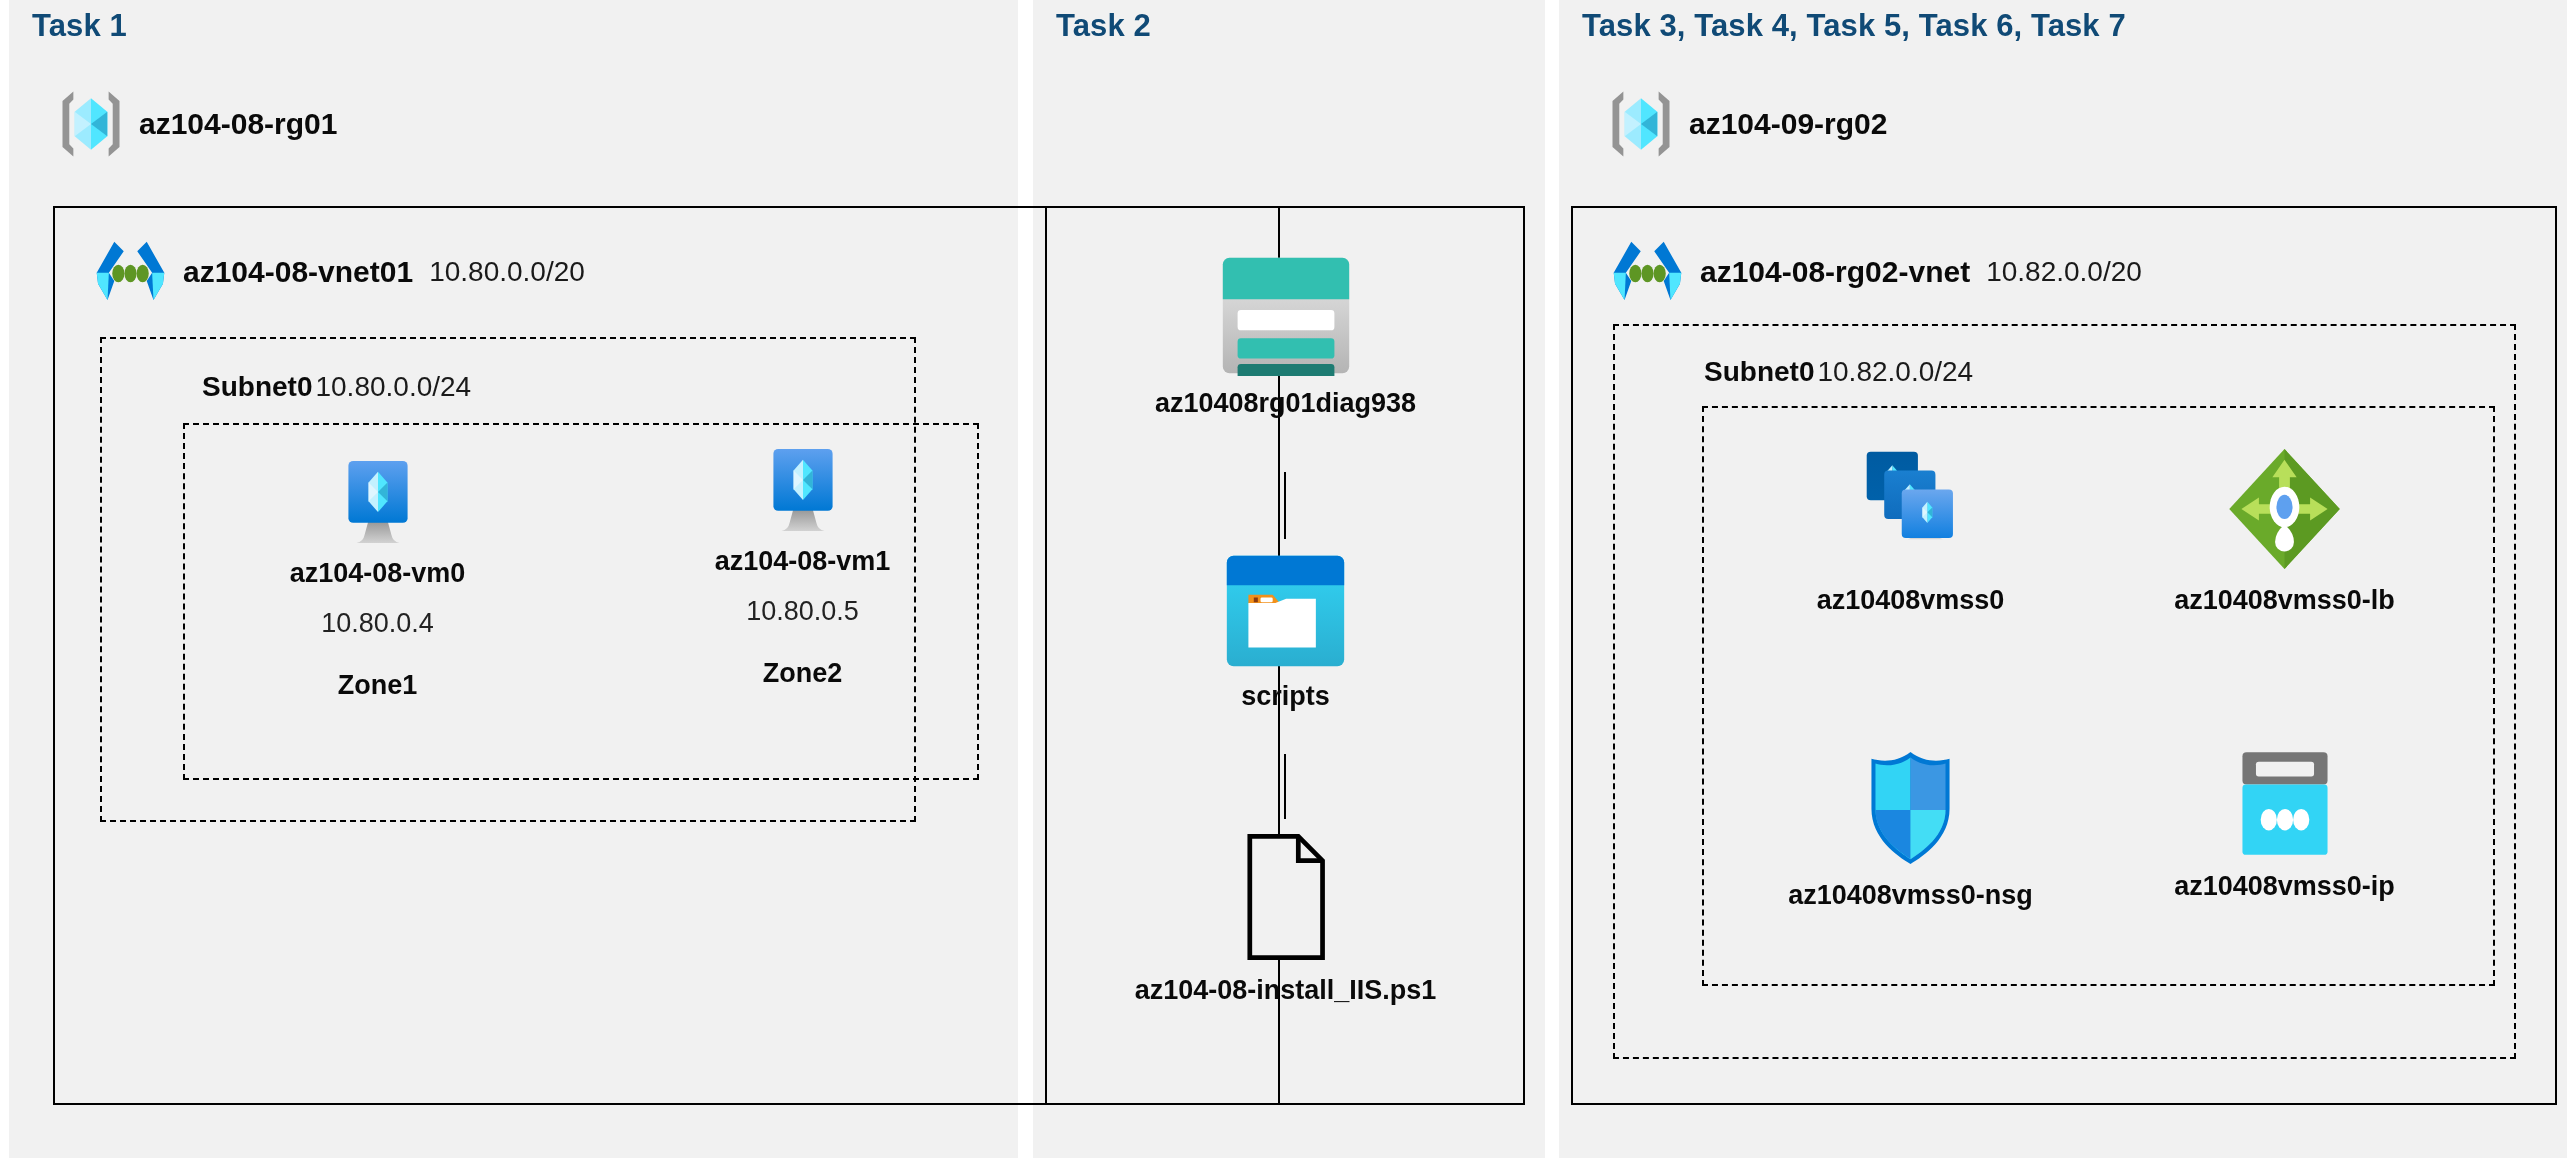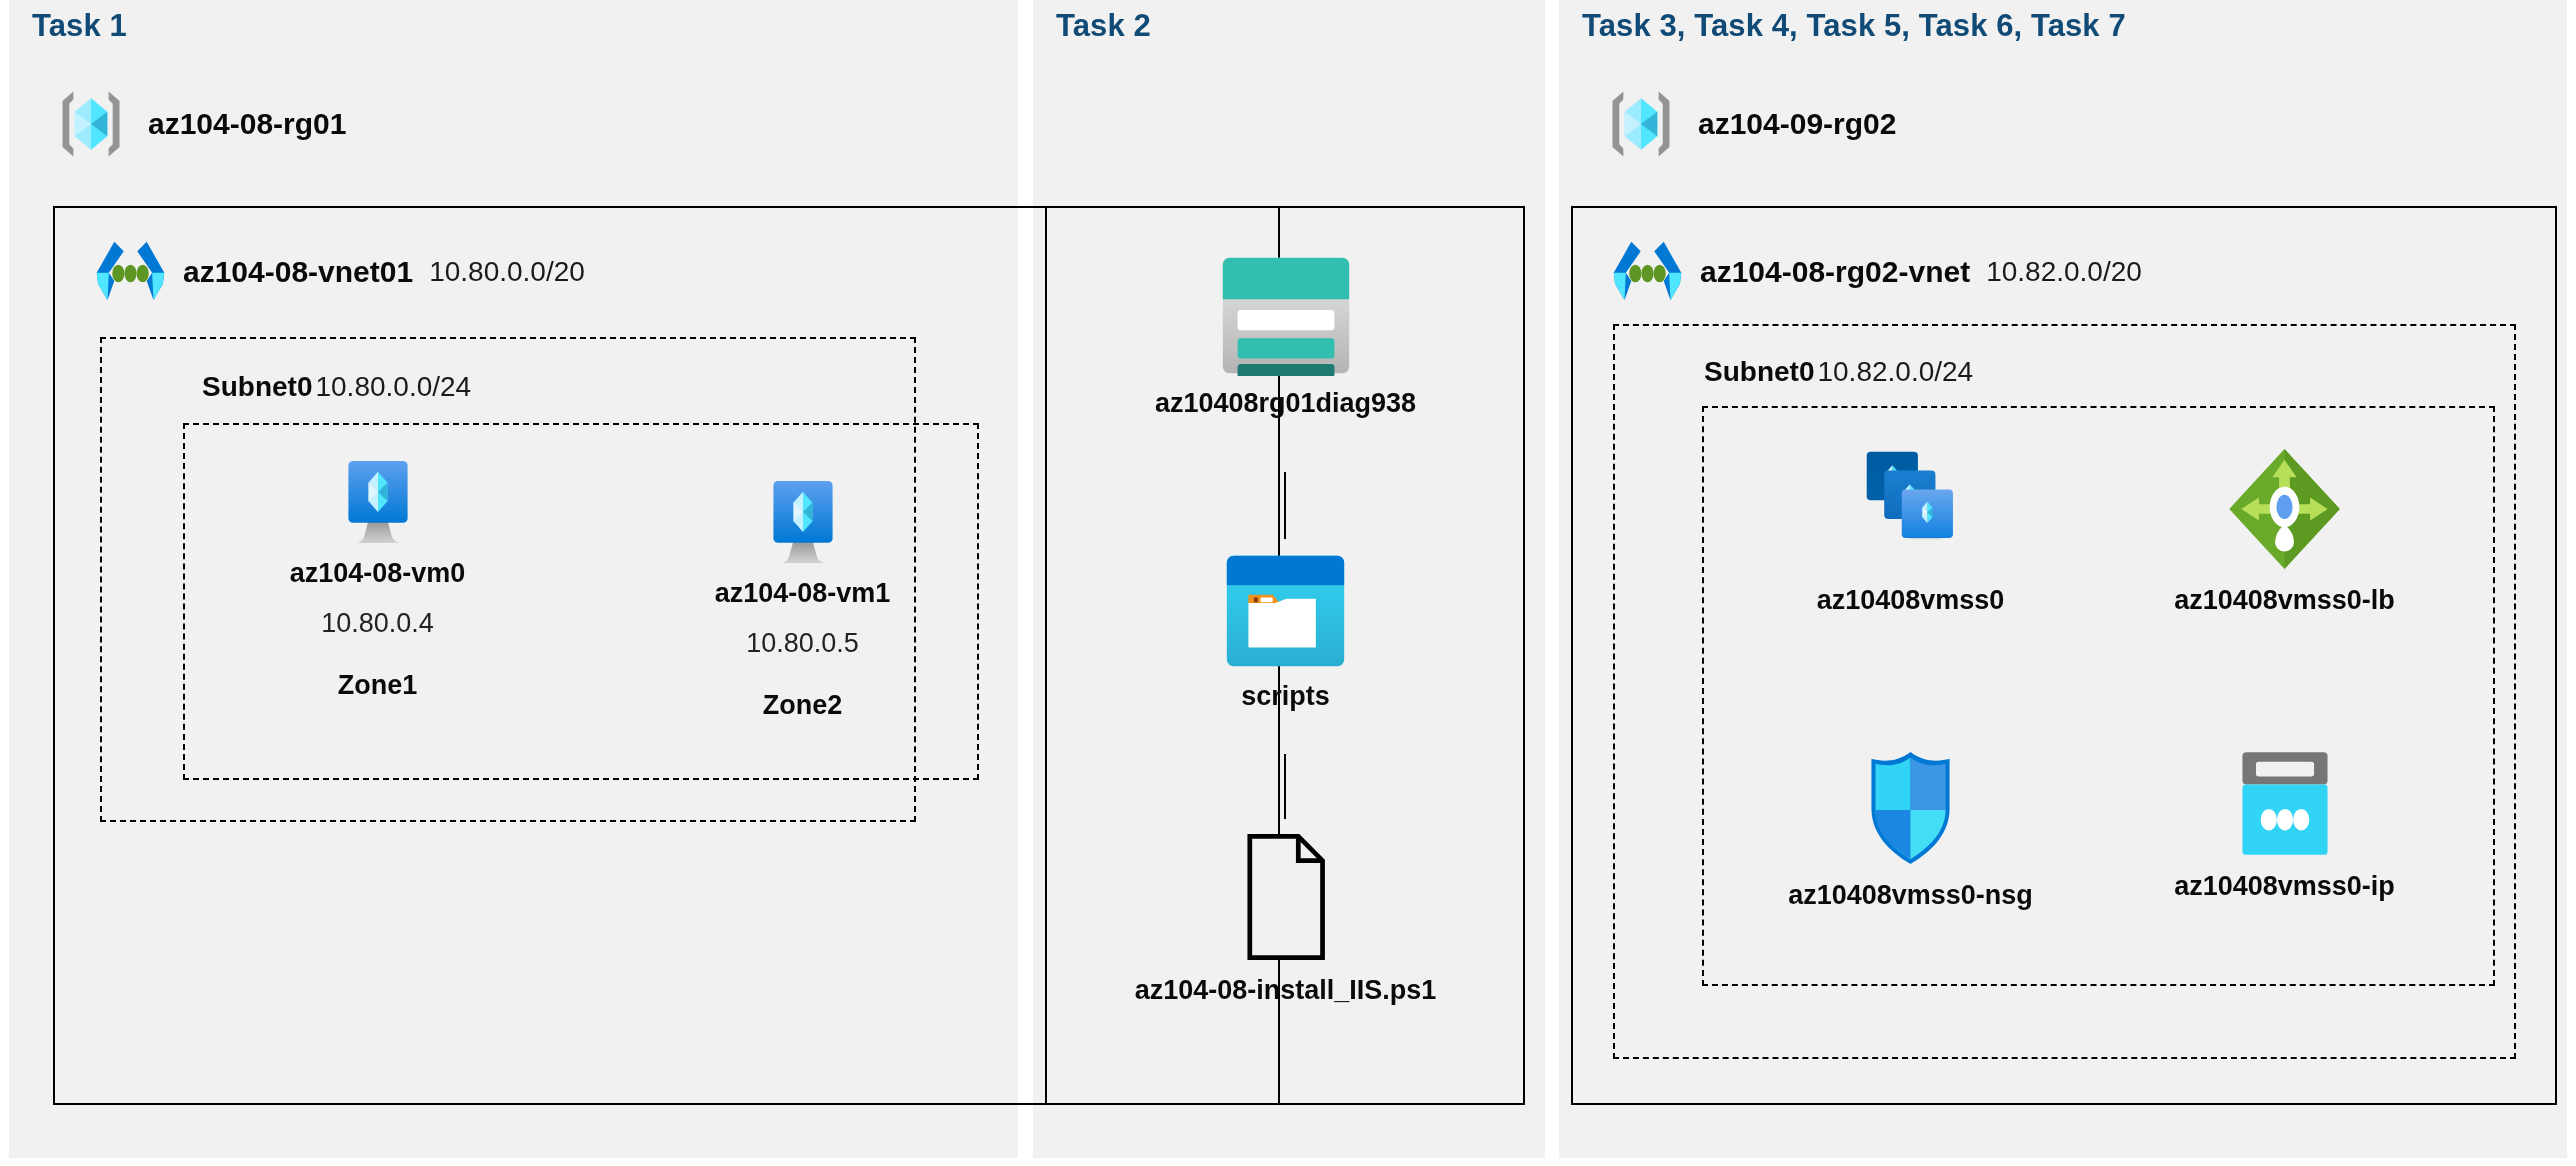--- a/index.html
+++ b/index.html
@@ -5,21 +5,21 @@
   html,body{margin:0;padding:0;background:#ffffff;}
   body{
     font-family:"Liberation Sans", sans-serif;
     width:2576px;height:1166px;position:relative;overflow:hidden;
   }
   .panel{position:absolute;background:#f1f1f1;}
   .task-label{
     position:absolute;color:#104a76;font-weight:bold;font-size:31px;
     letter-spacing:0.1px;white-space:nowrap;
   }
-  .rg-row{position:absolute;display:flex;align-items:center;gap:19px;justify-content:space-between;}
+  .rg-row{position:absolute;display:flex;align-items:center;gap:10px;justify-content:space-between;}
   .rg-name{font-size:30px;font-weight:bold;color:#0a0a0a;white-space:nowrap;}
   .solidbox{position:absolute;border:2.7px solid #000;box-sizing:border-box;}
   .dashbox{position:absolute;border:2.7px dashed #000;box-sizing:border-box;}
   .vnet-row{position:absolute;display:flex;align-items:center;gap:16px;white-space:nowrap;}
   .vnet-name{font-size:30px;font-weight:bold;color:#0a0a0a;}
   .vnet-cidr{font-size:28px;color:#1a1a1a;font-weight:normal;}
   .subnet-row{position:absolute;white-space:nowrap;}
   .subnet-name{font-size:28px;font-weight:bold;color:#0a0a0a;}
   .subnet-cidr{font-size:28px;color:#1a1a1a;font-weight:normal;}
   .node{position:absolute;display:flex;flex-direction:column;align-items:center;}
@@ -123,21 +123,21 @@
         <path d="M0 0 L14 -14 L14 14 Z" fill="#32b5d8"></path>
         <path d="M0 0 L-14 -14 L-14 14 Z" fill="#dff6ff"></path>
       </g>
     </svg>
   </span>
   <span class="node-label">az104-08-vm0</span>
   <span class="node-sub">10.80.0.4</span>
   <span class="node-zone">Zone1</span>
 </div>
 
-<div class="node" style="left:681px;top:478px;width:243px;">
+<div class="node" style="left:681px;top:446px;width:243px;">
   <span>
     <svg width="78" height="88" viewBox="0 0 116 130">
       <defs>
         <linearGradient id="vmg1" x1="0" y1="0" x2="0" y2="1">
           <stop offset="0" stop-color="#5ea0ef"></stop>
             <stop offset="1" stop-color="#0078d4"></stop>
         </linearGradient>
         <linearGradient id="vmst1" x1="0" y1="0" x2="0" y2="1">
           <stop offset="0" stop-color="#949494"></stop>
             <stop offset="1" stop-color="#d2d2d2"></stop>

